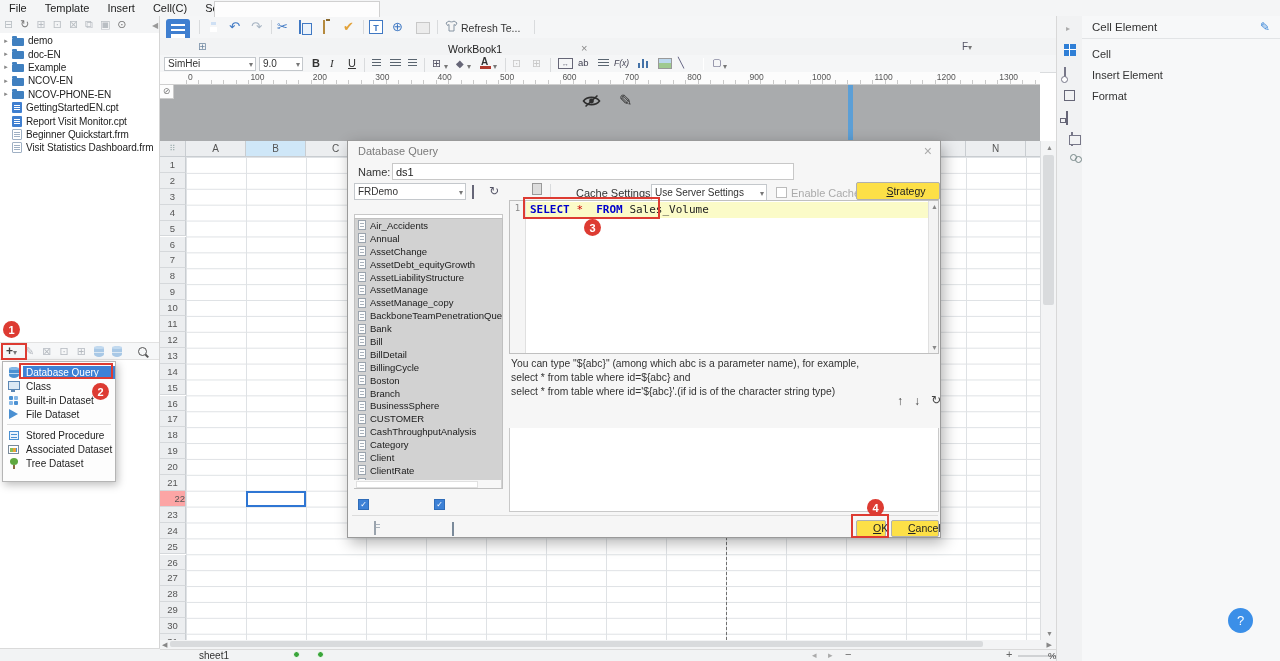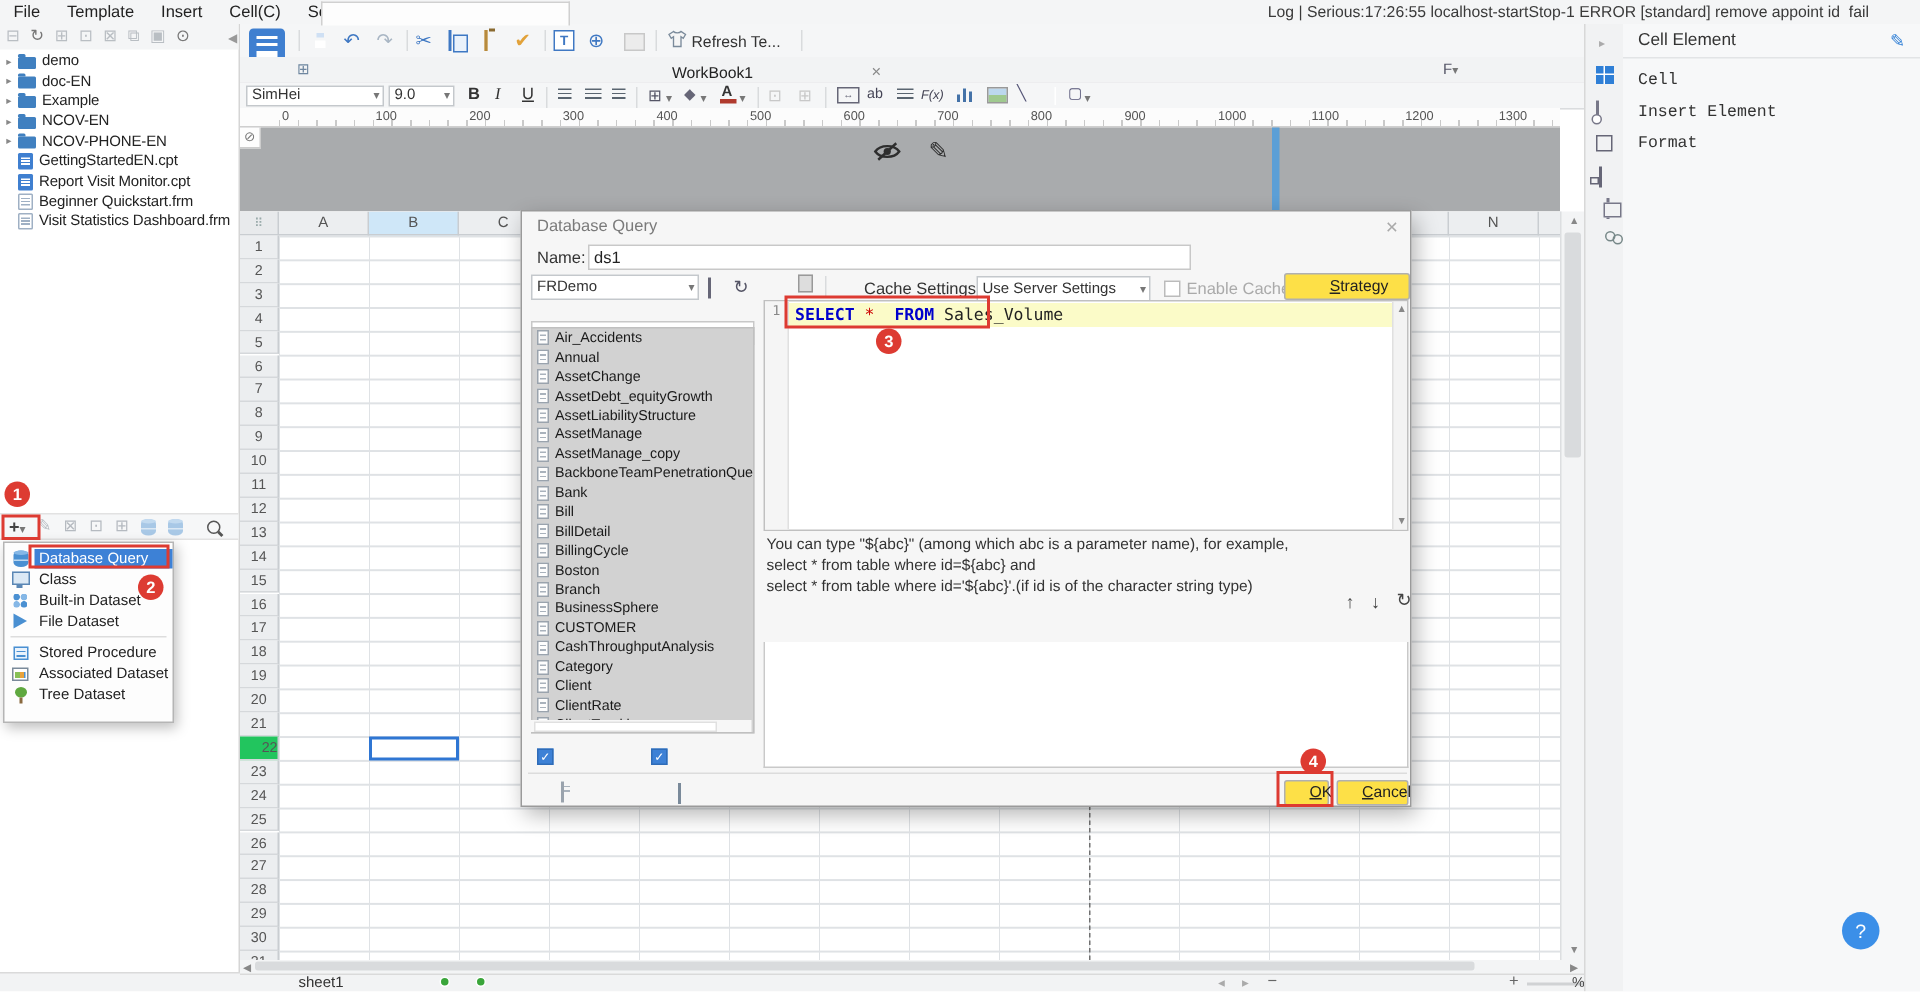--- a/index.html
+++ b/index.html
@@ -97,21 +97,21 @@
   #grayband{position:absolute;left:160px;top:85px;width:880px;height:56px;background:#a9abad;}
   #band-corner{position:absolute;left:0;top:0;width:13px;height:13px;background:#fdfdfd;border-right:1px solid #ccc;border-bottom:1px solid #ccc;font-size:9px;line-height:13px;text-align:center;color:#777;}
   #band-marker{position:absolute;left:688px;top:0;width:5px;height:56px;background:#5c9fd6;}
   #band-pencil{position:absolute;left:459px;top:6px;font-size:16px;color:#2e2e2e;}
   
   #sheet{position:absolute;left:160px;top:141px;width:880px;height:499px;overflow:hidden;background:#fff;}
   #sheet-corner{position:absolute;left:0;top:0;width:26px;height:16px;background:#e8eaec;border-right:1px solid #c9cdd1;border-bottom:1px solid #c9cdd1;box-sizing:border-box;text-align:center;color:#9aa;font-size:8px;line-height:15px;}
   .col-head{position:absolute;top:0;height:16px;width:60px;background:#eceef0;border-right:1px solid #c9cdd1;border-bottom:1px solid #c9cdd1;box-sizing:border-box;text-align:center;font-size:10px;line-height:15px;color:#555;}
   .col-head.hl{background:#cfe7f8;}
   .row-head{position:absolute;left:0;width:26px;background:#eceef0;border-right:1px solid #c9cdd1;border-bottom:1px solid #d5d8db;box-sizing:border-box;text-align:center;font-size:9.5px;color:#555;}
-  .row-head.hl{background:#22c55e;text-align:right;}
+  .row-head.hl{background:#fca5a5;text-align:right;}
   #grid{position:absolute;left:26px;top:16px;right:0;bottom:0;background-image:linear-gradient(#dfe2e5 1px,transparent 1px),linear-gradient(90deg,#dfe2e5 1px,transparent 1px);background-size:60px 15.9px;}
   #sel-cell{position:absolute;width:60px;height:16px;border:2px solid #2f76d3;box-sizing:border-box;background:transparent;}
   #page-break{position:absolute;left:566px;top:16px;bottom:0;width:0;border-left:1px dashed #707070;}
   
   #vscroll{position:absolute;left:1040px;top:141px;width:16px;height:499px;background:#f3f4f5;border-left:1px solid #dcdee0;box-sizing:border-box;}
   #vthumb{position:absolute;left:2px;top:14px;width:11px;height:150px;background:#d9dbdd;border-radius:2px;}
   .scroll-arrow{position:absolute;font-size:7px;color:#888;}
   #hscroll{position:absolute;left:160px;top:640px;width:896px;height:9px;background:#f3f4f5;}
   #hthumb{position:absolute;left:10px;top:1px;width:813px;height:6px;background:#d9dbdd;border-radius:2px;}
   
@@ -173,21 +173,21 @@
   .ic-widget::before{content:'';position:absolute;top:0;left:0;right:0;height:2px;background:#778;}
   .ic-widget::after{content:'';position:absolute;right:-3px;bottom:-3px;width:5px;height:5px;border-radius:50%;background:#fff;border:1px solid #778;}
   .ic-chain{width:13px;height:8px;position:relative;}
   .ic-chain::before,.ic-chain::after{content:'';position:absolute;width:5px;height:5px;border:1.5px solid #788;border-radius:50%;top:0;}
   .ic-chain::before{left:0;}
   .ic-chain::after{left:5px;top:2px;}
   #rightpanel{position:absolute;left:1082px;top:16px;width:198px;height:645px;background:#f7f8f9;}
   #rp-title{position:absolute;left:10px;top:5px;font-size:11.5px;color:#333;}
   #rp-edit{position:absolute;right:10px;top:4px;color:#2f7fd6;font-size:12px;}
   #rp-div{position:absolute;left:0;top:22px;width:198px;height:1px;background:#e2e4e6;}
-  .rp-label{position:absolute;font-size:11px;color:#333;font-family:Liberation Mono, monospace;}
+  .rp-label{position:absolute;font-size:11px;color:#333;}
   
   #help-fab{position:absolute;left:1228px;top:608px;width:25px;height:25px;border-radius:50%;background:#3b8fe8;color:#fff;font-size:13px;text-align:center;line-height:25px;z-index:20;}
   
   .ann{position:absolute;width:17px;height:17px;border-radius:50%;background:#dd3b32;color:#fff;font-size:11px;font-weight:bold;display:flex;align-items:center;justify-content:center;z-index:50;}
   .red-box{position:absolute;border:2px solid #dd3b32;box-sizing:border-box;z-index:45;background:transparent;}
 </style>
 </head>
 <body>
 
 <div id="app">
@@ -195,21 +195,20 @@
   
   <div id="menubar">
     <div id="menu-items" style="display:flex;">
         <div class="menu-item">File</div>
         <div class="menu-item">Template</div>
         <div class="menu-item">Insert</div>
         <div class="menu-item">Cell(C)</div>
         <div class="menu-item">Server</div>
         <div class="menu-item">Help</div>
       </div>
-    <div id="log-text">Log | Serious:17:26:55 localhost-startStop-1 ERROR [standard] remove appoint id  fail</div>
 
   </div>
 
   
   <div id="sidebar"></div>
   <div id="file-toolbar">
       <span class="ft-icon">⊟</span>
       <span class="ft-icon dark">↻</span>
       <span class="ft-icon">⊞</span>
       <span class="ft-icon">⊡</span>

